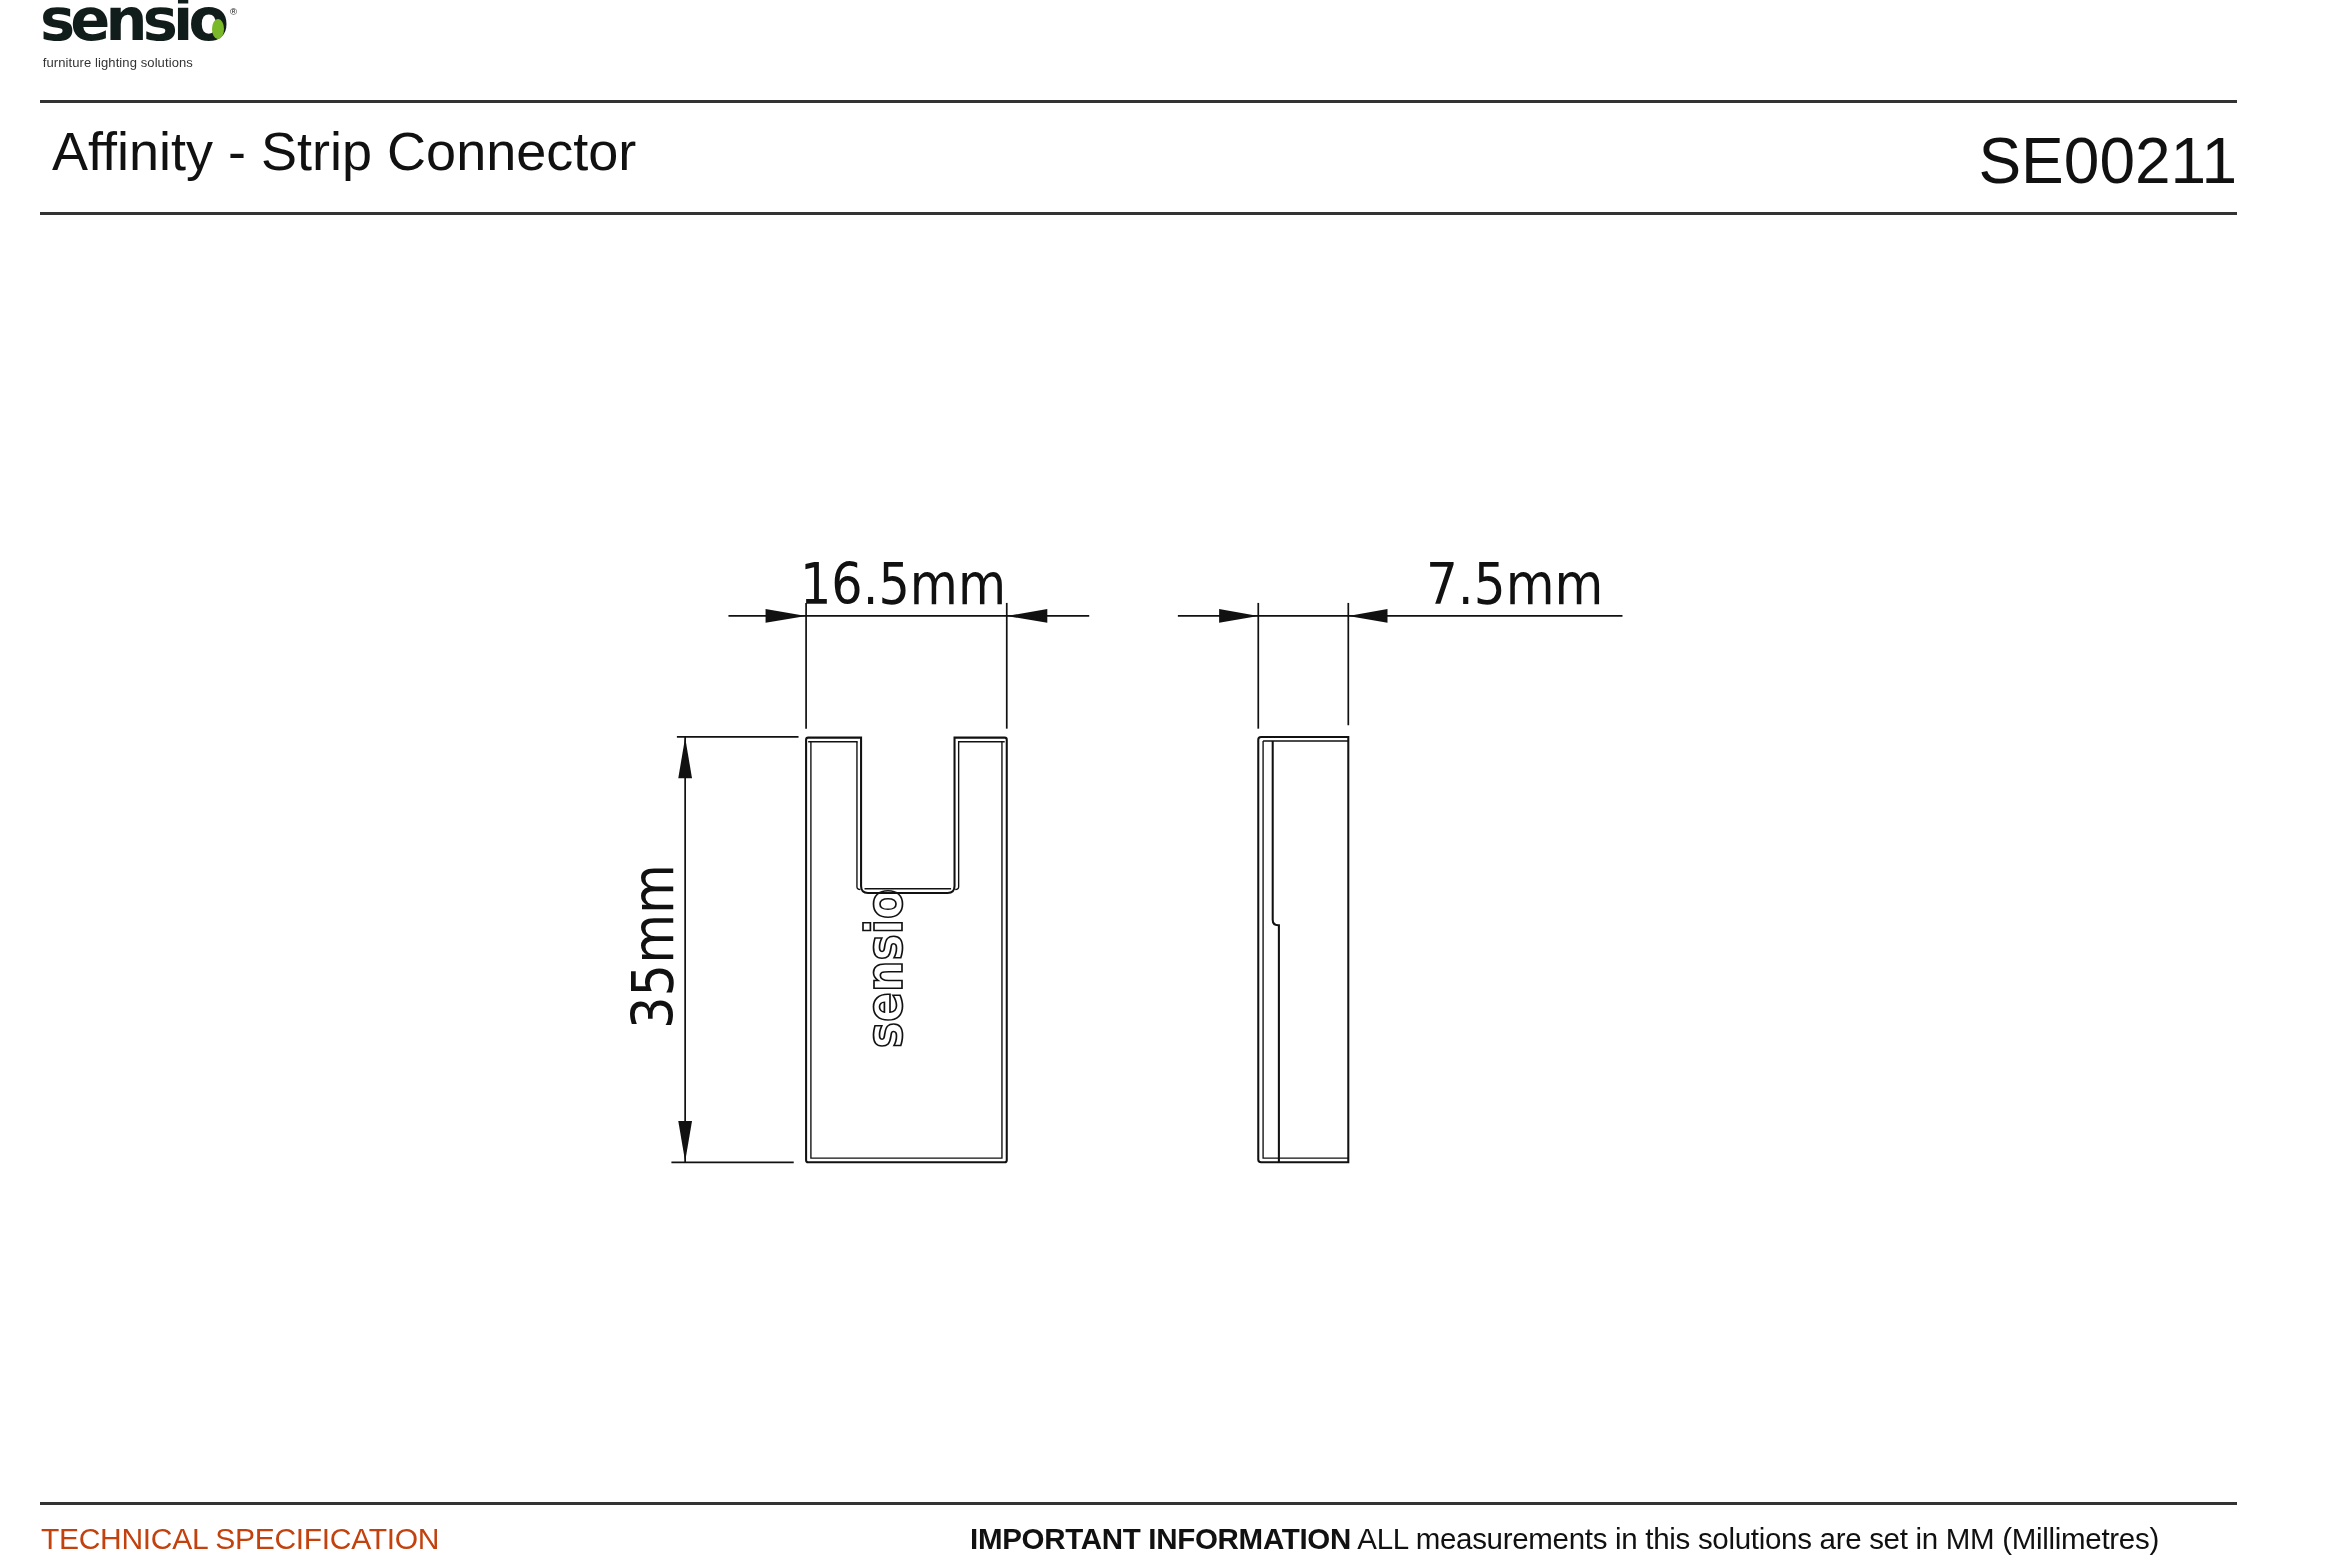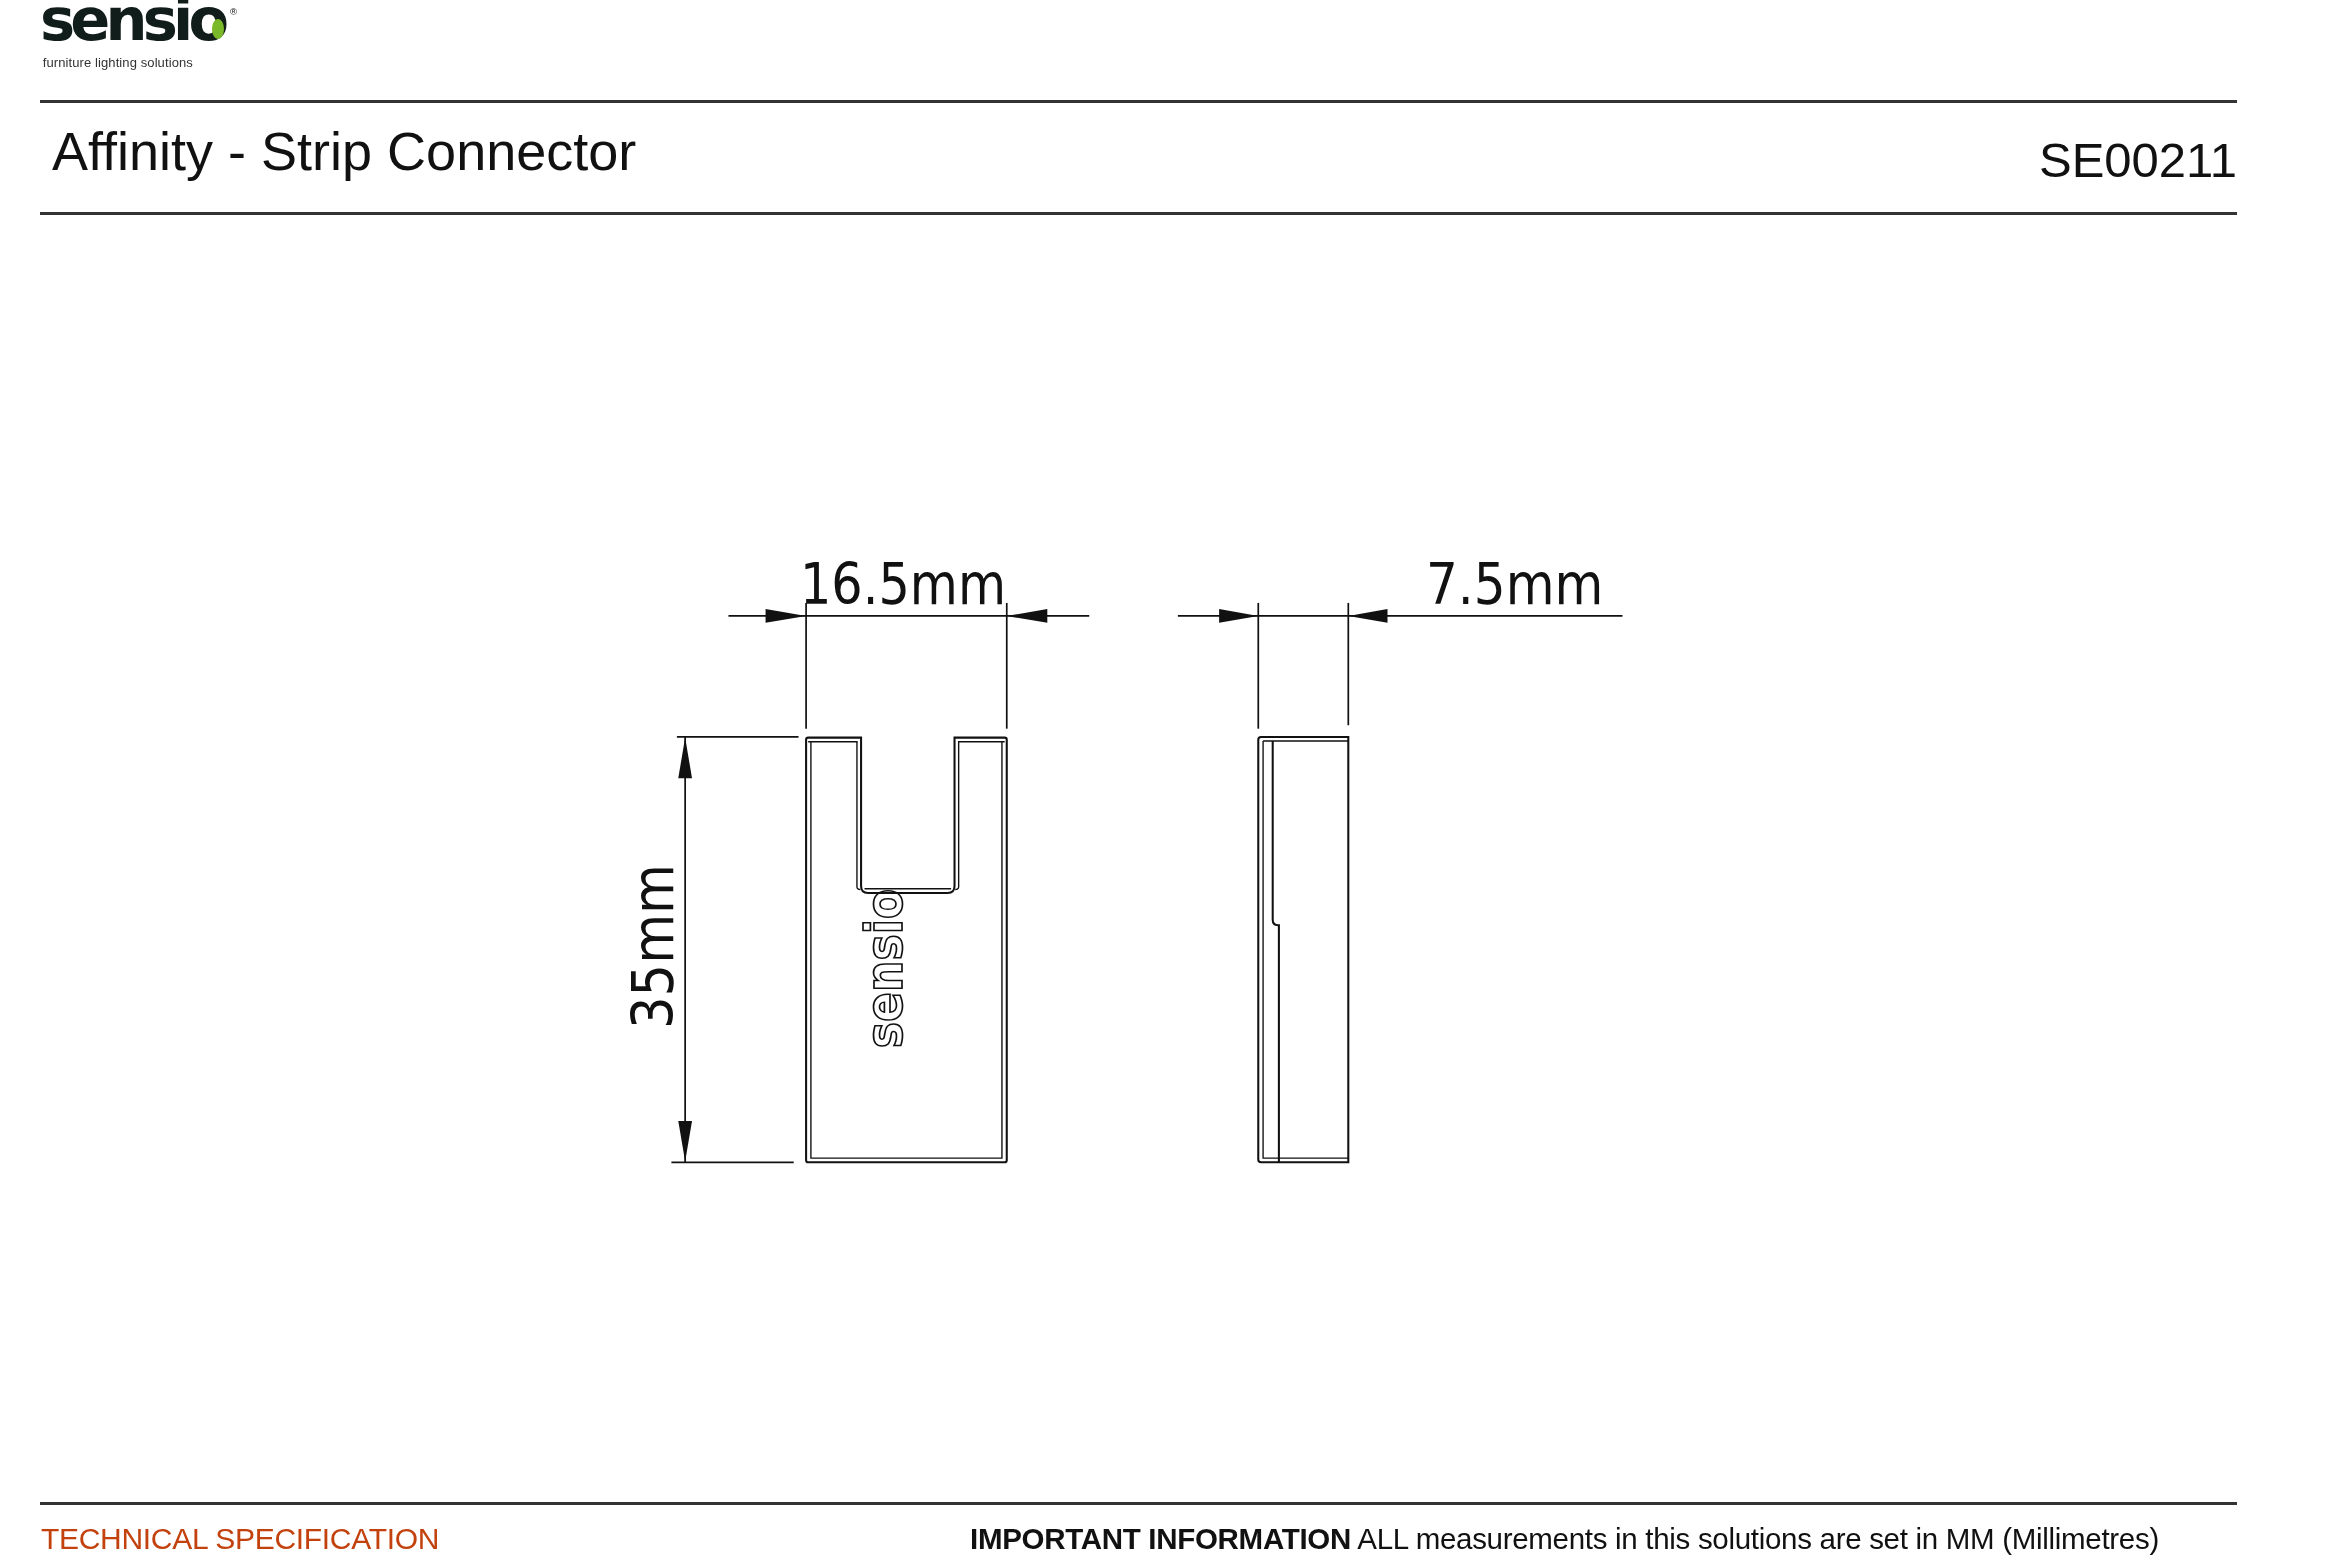--- a/index.html
+++ b/index.html
@@ -7,21 +7,21 @@
          font-family:"Liberation Sans", "DejaVu Sans", sans-serif; color:#111; }
   .abs { position:absolute; }
   .logo { left:40px; top:0px; width:206px; height:76px; }
   .logo-word { position:absolute; left:0; top:-9.6px; font-family:"DejaVu Sans", sans-serif;
                font-weight:bold; font-size:59px; letter-spacing:-4.8px; color:#111d1a; line-height:1; }
   .logo-dot { position:absolute; left:172px; top:18.6px; width:11.7px; height:20.6px; border-radius:50%; background:#7ab929; }
   .logo-reg { position:absolute; left:190px; top:5.5px; font-size:9.6px; color:#111; }
   .logo-tag { position:absolute; left:2.7px; top:55px; font-size:13px; color:#333; white-space:nowrap; letter-spacing:0.1px; }
   .rule { position:absolute; left:40px; width:2197px; height:2.7px; background:#333; }
   .title { left:52px; top:124px; font-size:54px; font-weight:normal; white-space:nowrap; line-height:1;text-align:center; }
-  .code { right:105px; top:129px; font-size:49px; white-space:nowrap; line-height:1;margin-top:7px; }
+  .code { right:105px; top:129px; font-size:64px; white-space:nowrap; line-height:1; }
   .foot-left { left:41px; top:1524px; font-size:30px; color:#c2410c; white-space:nowrap; line-height:1; letter-spacing:-0.3px; }
   .foot-right { left:970px; top:1524px; font-size:29.5px; color:#111; white-space:nowrap; line-height:1; letter-spacing:-0.3px; }
   .foot-right b { font-weight:bold; }
   svg.drawing { position:absolute; left:0; top:0; }
   .dimtext { font-family:"DejaVu Sans", sans-serif; font-size:82px; fill:#111; }
 </style>
 </head>
 <body>
 
 <div class="abs logo">

